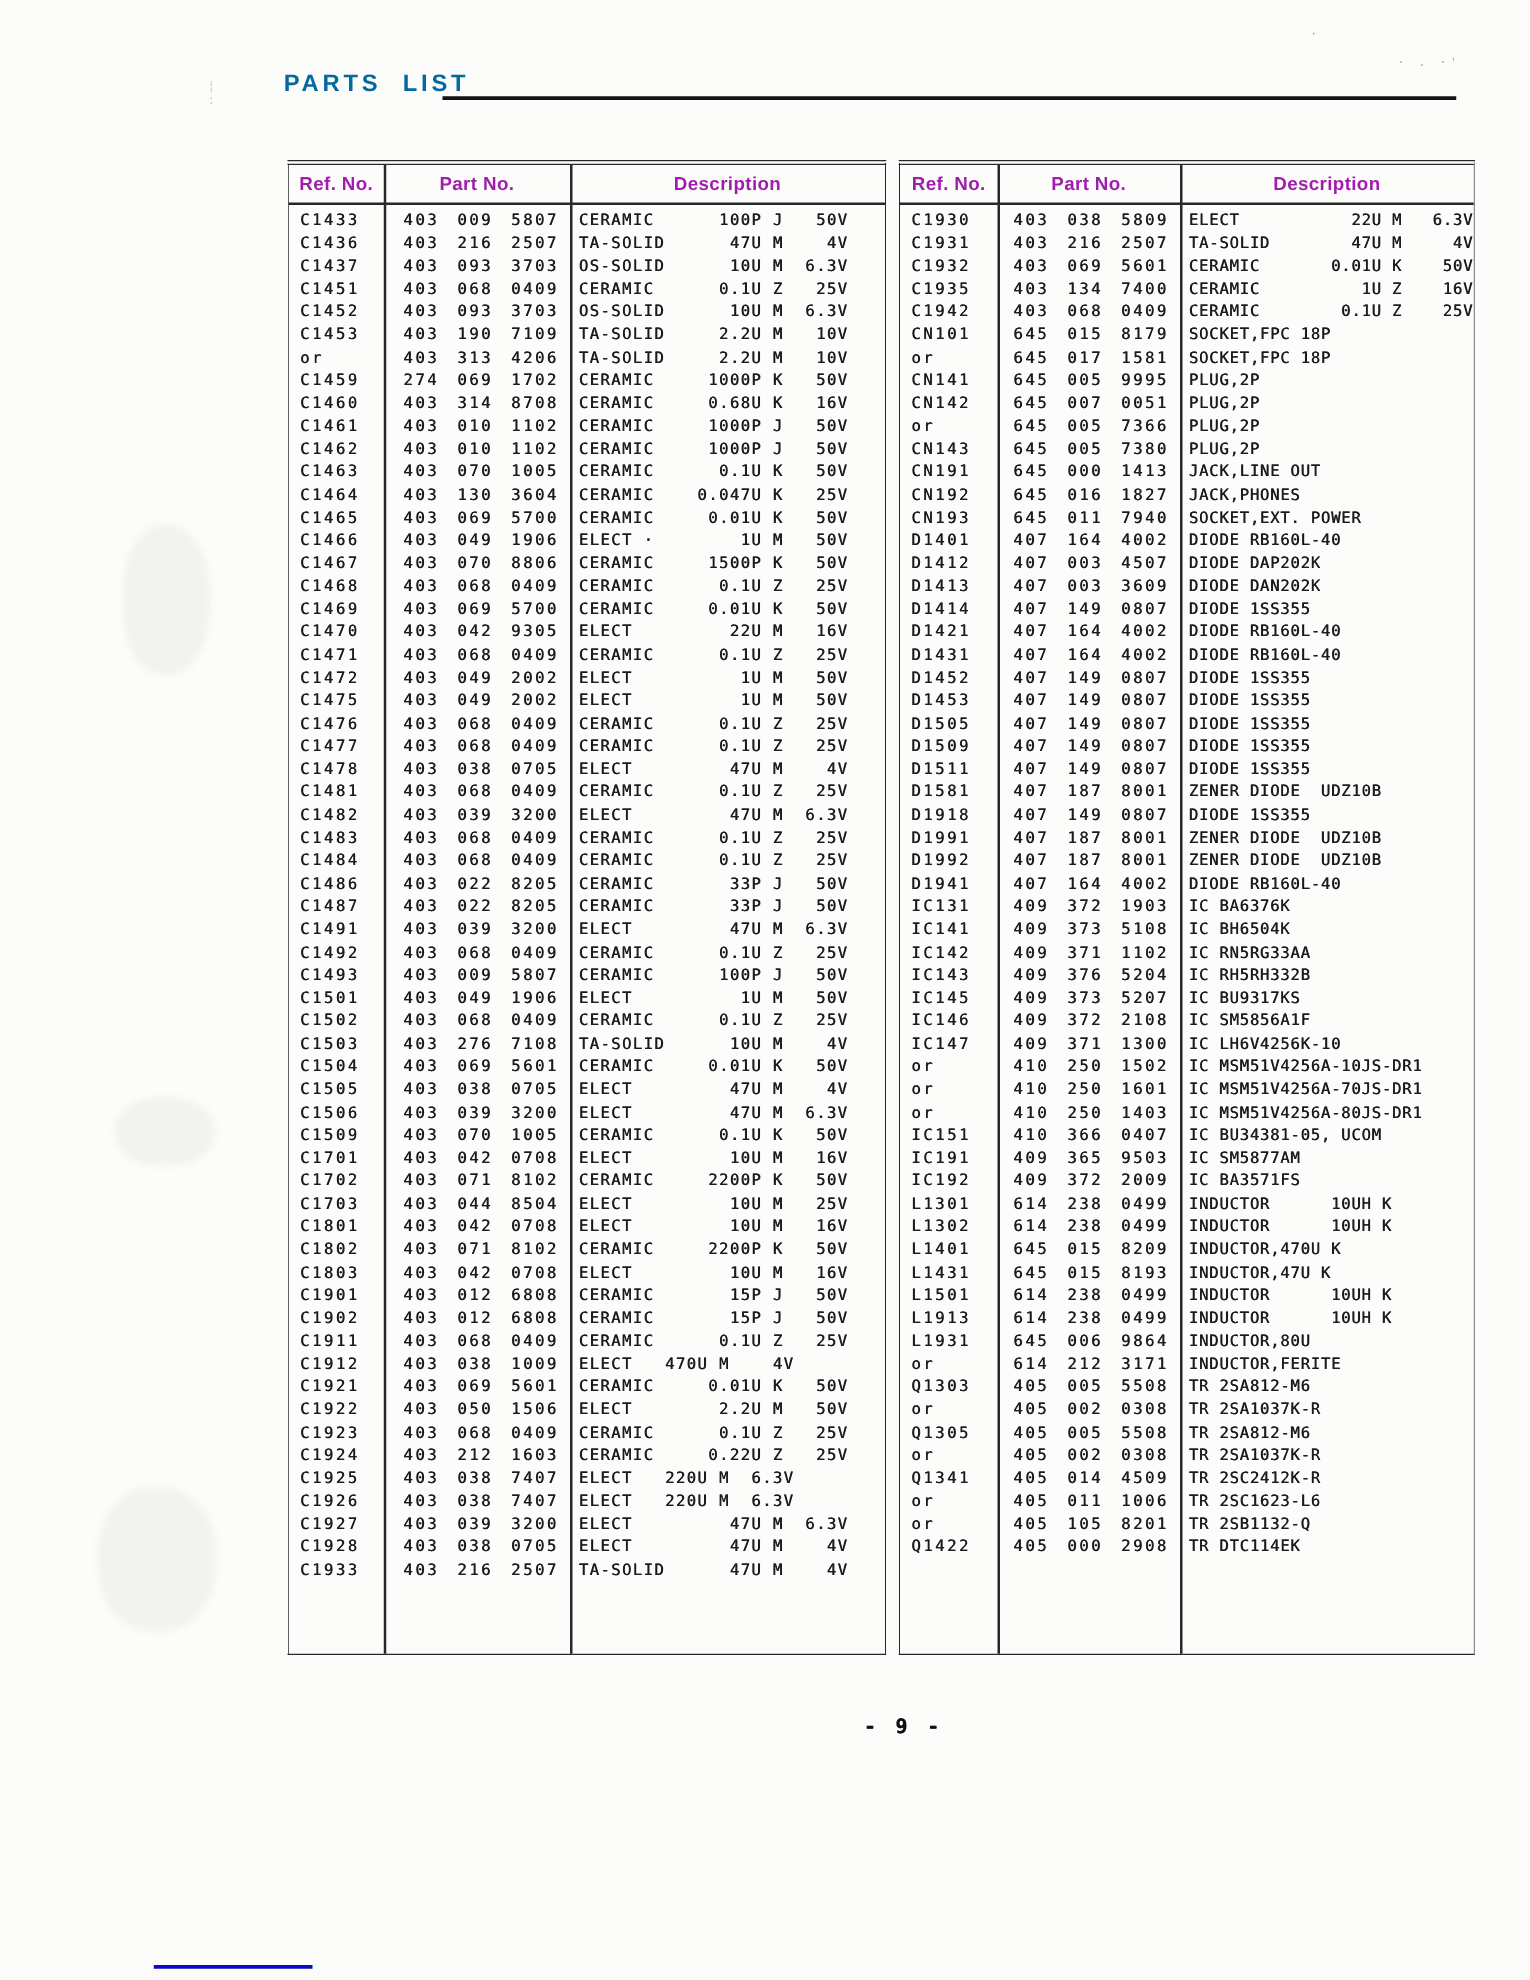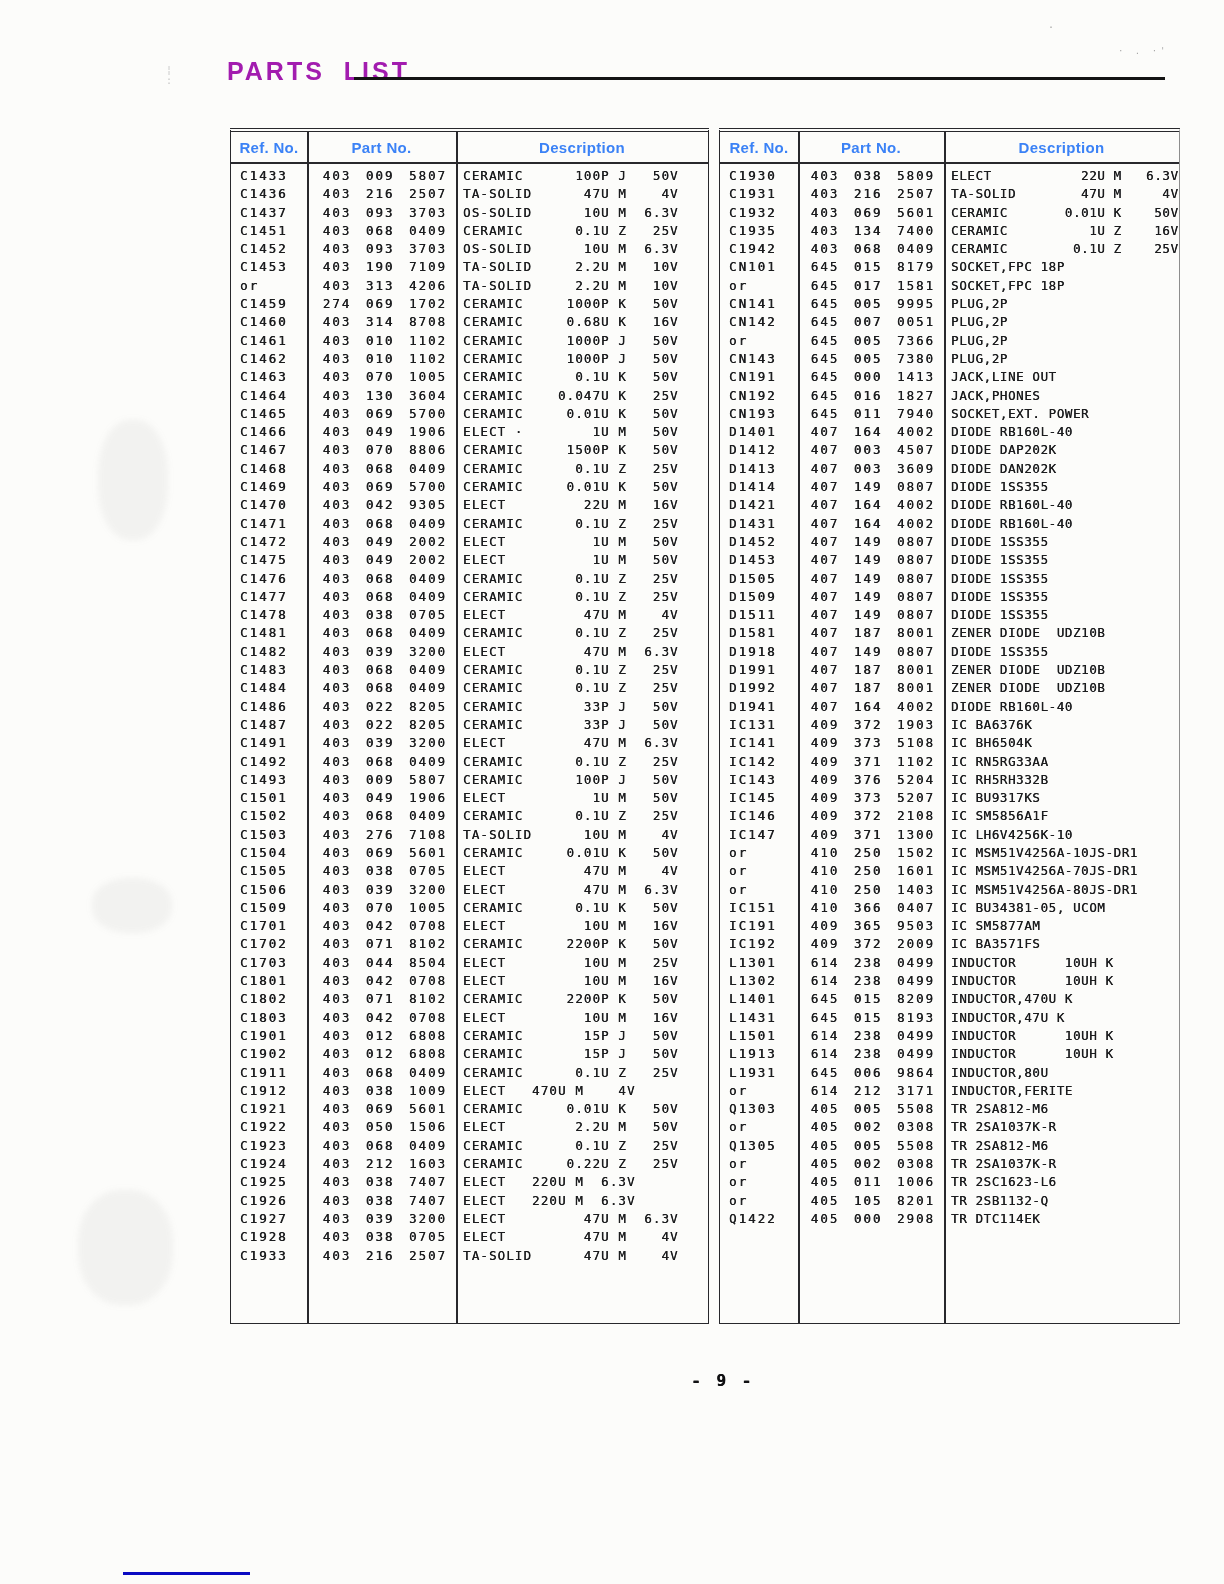--- a/index.html
+++ b/index.html
@@ -7,22 +7,22 @@
     width:1224px; height:1584px; position:relative;
     background:#fcfcfa;
     font-family:"DejaVu Sans Mono", monospace;
     color:#1b1c1e;
     overflow:hidden;
   }
   
   .title {
     position:absolute; left:227px; top:57px;
     font-family:"Liberation Sans", sans-serif;
-    font-weight:bold; font-size:25px; letter-spacing:3px; word-spacing:9px;
-    color:#a21caf;
+    font-weight:bold; font-size:19px; letter-spacing:3px; word-spacing:9px;
+    color:#0369a1;
   }
   .title-rule {
     position:absolute; left:354px; top:77px; width:811px; height:2.5px;
     background:#141414;
   }
   
   .parts-table {
     position:absolute; top:128px; box-sizing:border-box;
     border:1.6px solid #28282c;
     border-top:4px double #28282c;
@@ -30,21 +30,21 @@
   #left-table  { left:230px; width:479px; height:1196px; }
   #right-table { left:719px; width:461px; height:1196px; border-right-color:#8d8d8d; }
   .vline { position:absolute; top:0; bottom:0; width:1.5px; background:#28282c; }
   #left-table  .vl-1 { left:76px; }  #left-table  .vl-2 { left:225px; }
   #right-table .vl-1 { left:78px; }  #right-table .vl-2 { left:224px; }
 
   .t-head {
     display:grid; height:30px; align-items:center;
     border-bottom:2px solid #28282c;
     font-family:"Liberation Sans", sans-serif;
-    font-weight:bold; font-size:15px; color:#3b82f6;
+    font-weight:bold; font-size:15px; color:#a21caf;
   }
   #left-table  .t-head, #left-table  .t-row { grid-template-columns:76px 149px 1fr; }
   #right-table .t-head, #right-table .t-row { grid-template-columns:78px 146px 1fr; }
   .t-head .h { text-align:center; letter-spacing:0.3px; }
 
   .t-body { padding-top:3px; }
   .t-row {
     display:grid; height:18.3px; line-height:18.3px;
     font-size:12.5px;
     text-shadow:0.35px 0 0 currentColor;
@@ -789,20 +789,25 @@
         <div class="c desc">TR 2SA812-M6</div>
       </div>
 
       <div class="t-row">
         <div class="c ref">or</div>
         <div class="c part">405 002 0308</div>
         <div class="c desc">TR 2SA1037K-R</div>
       </div>
 
 
+      <div class="t-row">
+        <div class="c ref">Q1341</div>
+        <div class="c part">405 014 4509</div>
+        <div class="c desc">TR 2SC2412K-R</div>
+      </div>
 
       <div class="t-row">
         <div class="c ref">or</div>
         <div class="c part">405 011 1006</div>
         <div class="c desc">TR 2SC1623-L6</div>
       </div>
 
 
       <div class="t-row">
         <div class="c ref">or</div>

